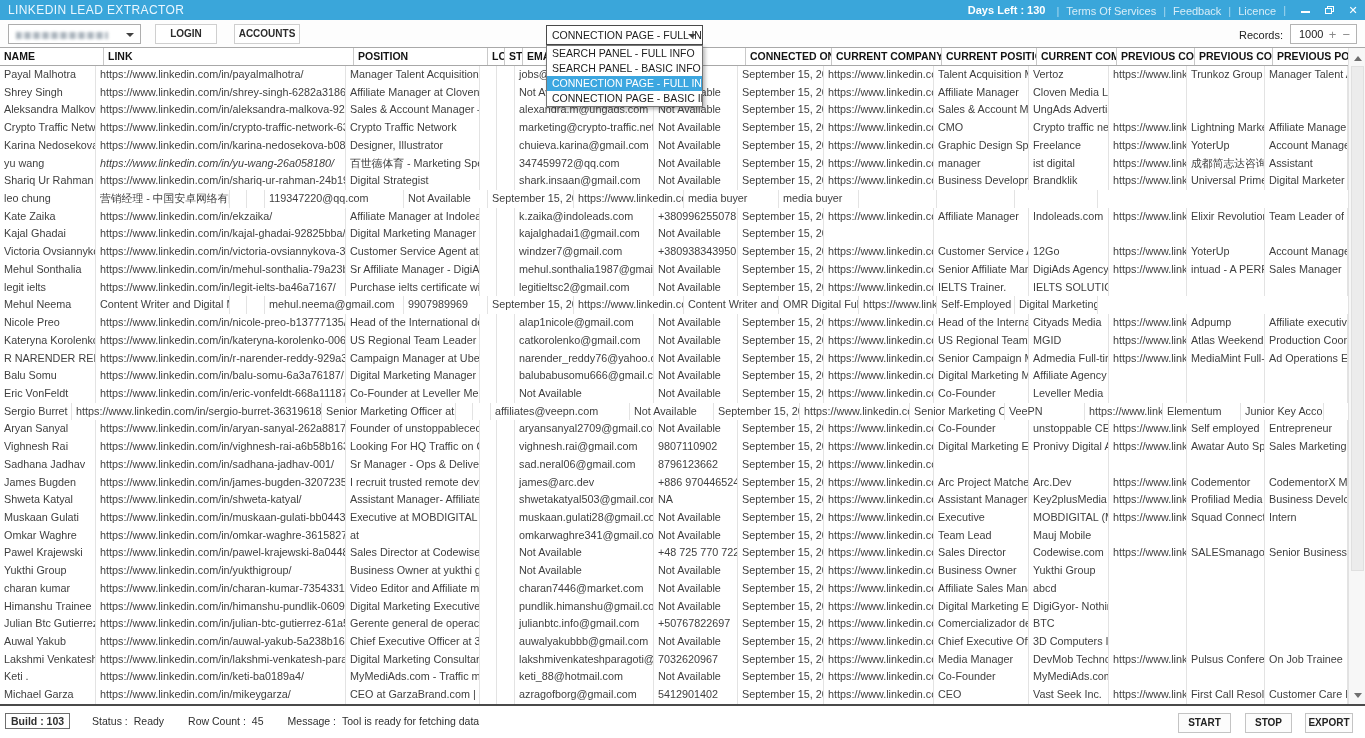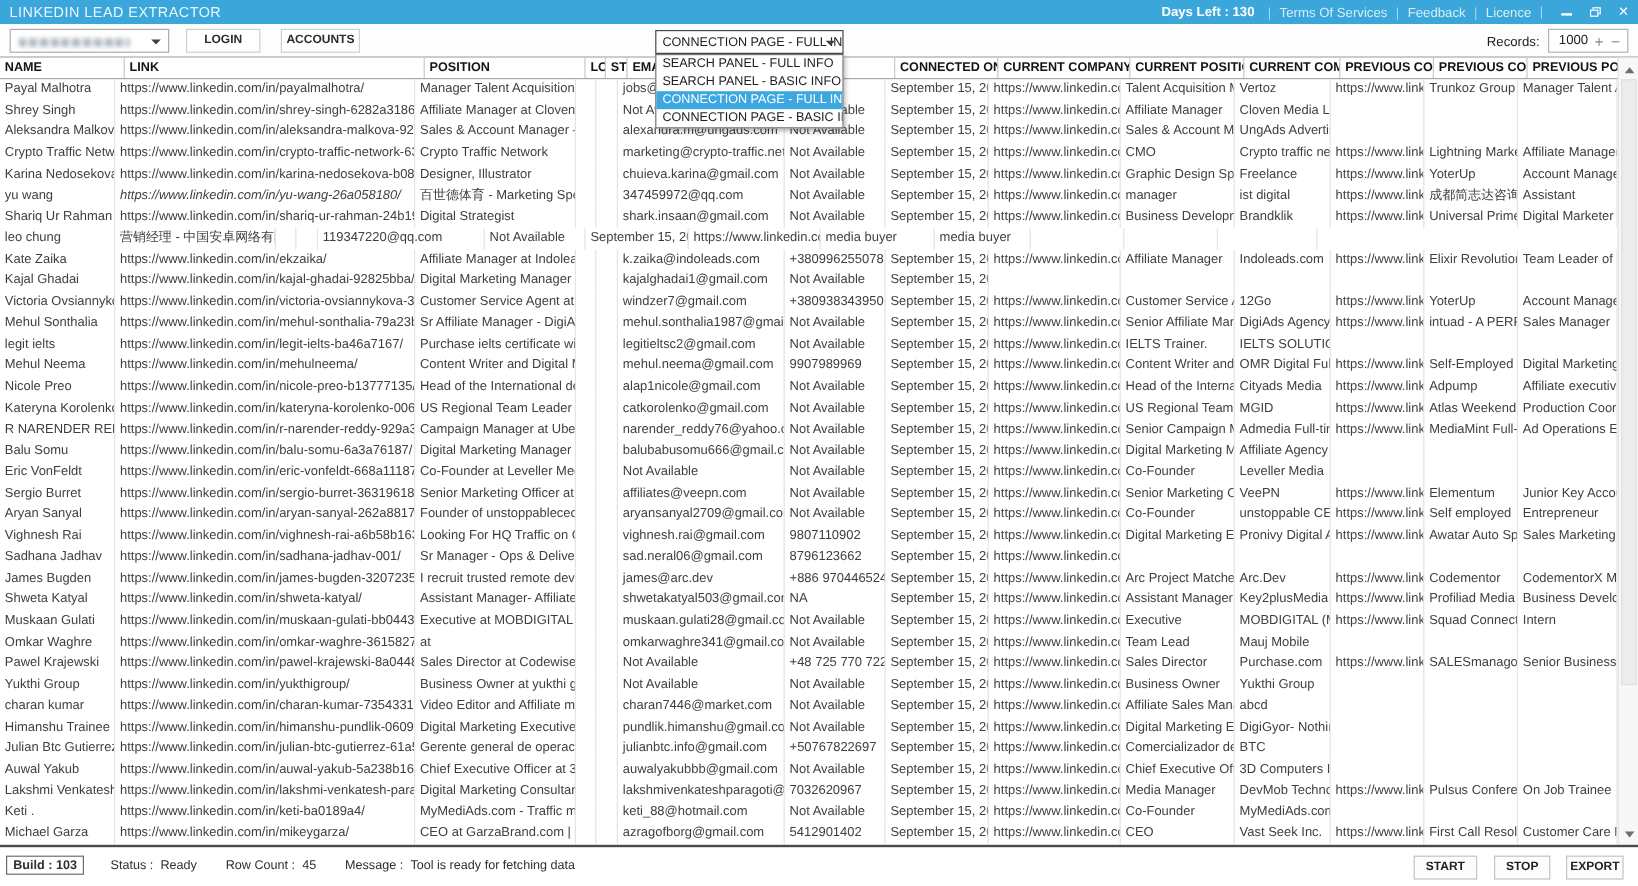--- a/index.html
+++ b/index.html
@@ -357,21 +357,20 @@
           <div class="t-cell" style="width: 86px;">September 15, 2019</div>
           <div class="t-cell" style="width: 110px;">https://www.linkedin.com/</div>
           <div class="t-cell" style="width: 95px;">IELTS Trainer.</div>
           <div class="t-cell" style="width: 80px;">IELTS SOLUTION</div>
           <div class="t-cell" style="width: 78px;"></div>
           <div class="t-cell" style="width: 78px;"></div>
           <div class="t-cell" style="width: 83px;"></div>
         </div>
         <div class="t-row">
           <div class="t-cell" style="width: 96px;">Mehul Neema</div>
-          <div class="t-cell" style="width: 250px;">https://www.linkedin.com/in/mehulneema/</div>
           <div class="t-cell" style="width: 134px;">Content Writer and Digital Mark</div>
           <div class="t-cell" style="width: 17px;"></div>
           <div class="t-cell" style="width: 18px;"></div>
           <div class="t-cell" style="width: 139px;">mehul.neema@gmail.com</div>
           <div class="t-cell" style="width: 84px;">9907989969</div>
           <div class="t-cell" style="width: 86px;">September 15, 2019</div>
           <div class="t-cell" style="width: 110px;">https://www.linkedin.com/</div>
           <div class="t-cell" style="width: 95px;">Content Writer and Dig</div>
           <div class="t-cell" style="width: 80px;">OMR Digital Full-tim</div>
           <div class="t-cell" style="width: 78px;">https://www.linkedin.com/</div>
@@ -452,21 +451,21 @@
           <div class="t-cell" style="width: 84px;">Not Available</div>
           <div class="t-cell" style="width: 86px;">September 15, 2019</div>
           <div class="t-cell" style="width: 110px;">https://www.linkedin.com/</div>
           <div class="t-cell" style="width: 95px;">Co-Founder</div>
           <div class="t-cell" style="width: 80px;">Leveller Media</div>
           <div class="t-cell" style="width: 78px;"></div>
           <div class="t-cell" style="width: 78px;"></div>
           <div class="t-cell" style="width: 83px;"></div>
         </div>
         <div class="t-row">
-          <div class="t-cell" style="width: 96px;">Sergio Burret</div>
+          <div class="t-cell" style="width: 72px;">Sergio Burret</div>
           <div class="t-cell" style="width: 250px;">https://www.linkedin.com/in/sergio-burret-363196184/</div>
           <div class="t-cell" style="width: 134px;">Senior Marketing Officer at VeeP</div>
           <div class="t-cell" style="width: 17px;"></div>
           <div class="t-cell" style="width: 18px;"></div>
           <div class="t-cell" style="width: 139px;">affiliates@veepn.com</div>
           <div class="t-cell" style="width: 84px;">Not Available</div>
           <div class="t-cell" style="width: 86px;">September 15, 2019</div>
           <div class="t-cell" style="width: 110px;">https://www.linkedin.com/</div>
           <div class="t-cell" style="width: 95px;">Senior Marketing Offic</div>
           <div class="t-cell" style="width: 80px;">VeePN</div>
@@ -590,21 +589,21 @@
           <div class="t-cell" style="width: 96px;">Pawel Krajewski</div>
           <div class="t-cell" style="width: 250px;">https://www.linkedin.com/in/pawel-krajewski-8a0448104/</div>
           <div class="t-cell" style="width: 134px;">Sales Director at Codewise</div>
           <div class="t-cell" style="width: 17px;"></div>
           <div class="t-cell" style="width: 18px;"></div>
           <div class="t-cell" style="width: 139px;">Not Available</div>
           <div class="t-cell" style="width: 84px;">+48 725 770 722</div>
           <div class="t-cell" style="width: 86px;">September 15, 2019</div>
           <div class="t-cell" style="width: 110px;">https://www.linkedin.com/</div>
           <div class="t-cell" style="width: 95px;">Sales Director</div>
-          <div class="t-cell" style="width: 80px;">Purchase.com</div>
+          <div class="t-cell" style="width: 80px;">Codewise.com</div>
           <div class="t-cell" style="width: 78px;">https://www.linkedin.com/</div>
           <div class="t-cell" style="width: 78px;">SALESmanago Marke</div>
           <div class="t-cell" style="width: 83px;">Senior Business Deve</div>
         </div>
         <div class="t-row">
           <div class="t-cell" style="width: 96px;">Yukthi Group</div>
           <div class="t-cell" style="width: 250px;">https://www.linkedin.com/in/yukthigroup/</div>
           <div class="t-cell" style="width: 134px;">Business Owner at yukthi group</div>
           <div class="t-cell" style="width: 17px;"></div>
           <div class="t-cell" style="width: 18px;"></div>

